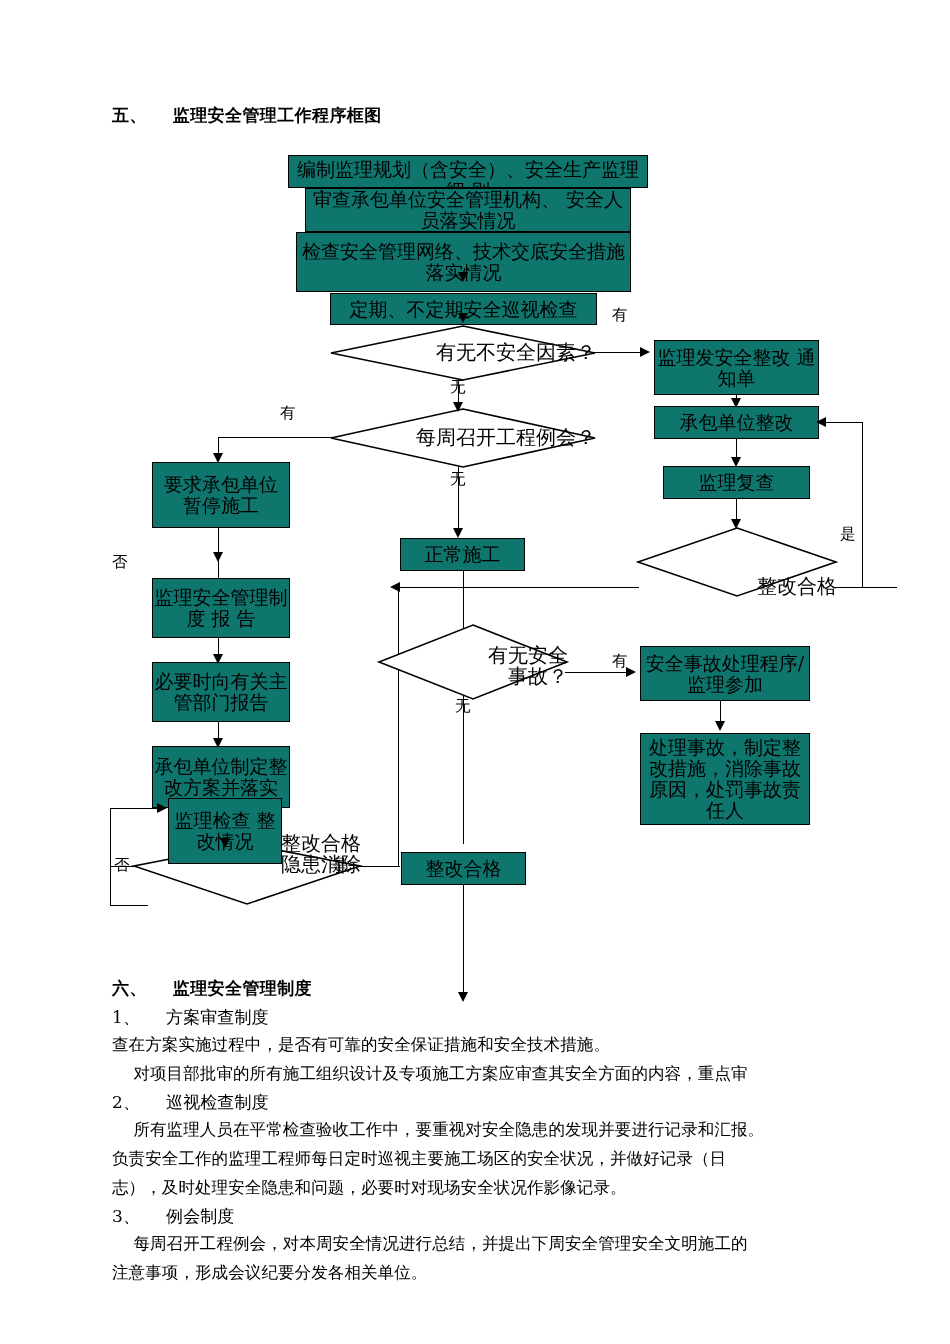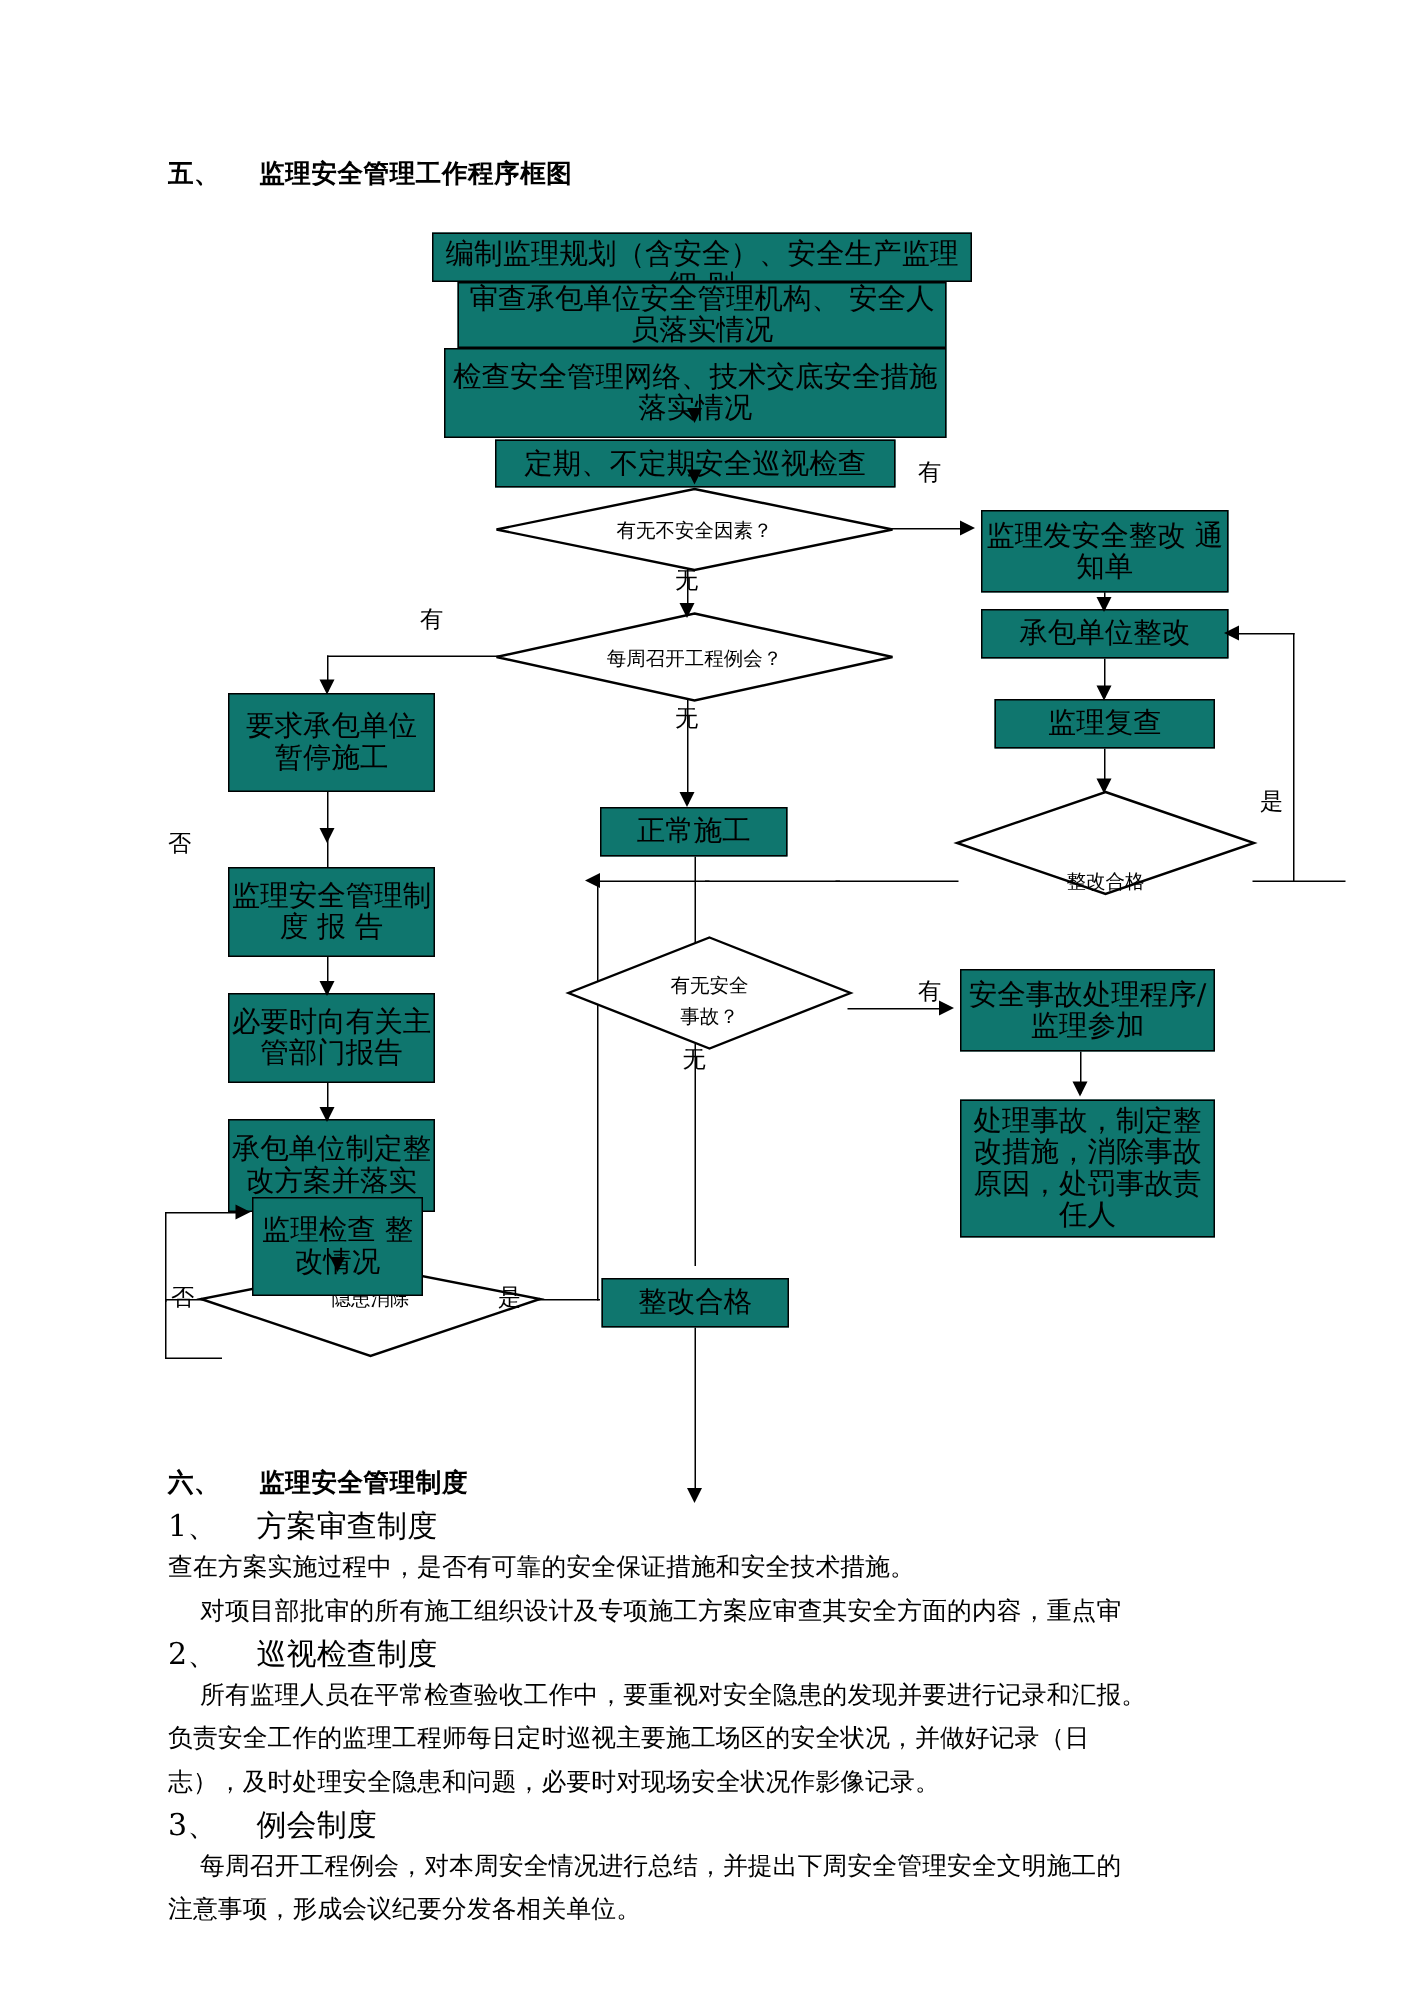--- a/index.html
+++ b/index.html
@@ -24,21 +24,21 @@
     position: absolute;
     font-family: "DejaVu Sans", "Liberation Sans", sans-serif;
     font-weight: bold;
     font-size: 17px;
     letter-spacing: 0.4px;
     white-space: pre;
   }
   .para {
     position: absolute;
     font-family: "DejaVu Serif", "Liberation Serif", serif;
-    font-size: 20px;
+    font-size: 17px;
     line-height: 29px;
     white-space: pre;
     letter-spacing: 0.1px;
   }
   .para-block {
     position: absolute;
     font-family: "DejaVu Serif", "Liberation Serif", serif;
     font-size: 16.5px;
     line-height: 29px;
     letter-spacing: 0.1px;
@@ -65,23 +65,23 @@
   .fc-box span { display: block; }
 
   .fc-diamond {
     position: absolute;
     z-index: 2;
   }
   .fc-diamond svg { display: block; overflow: visible; }
   .fc-diamond .dlabel {
     position: absolute;
     left: 0; right: 0;
-    text-align: center;
-    font-family: Liberation Sans, sans-serif;
-    font-size: 13px;
+    text-align: right;
+    font-family: Liberation Mono, monospace;
+    font-size: 20px;
     line-height: 21px;
     white-space: pre;
   }
 
   .edge {
     position: absolute;
     background: #000;
     z-index: 1;
   }
   .edge.h { height: 1.4px; }

